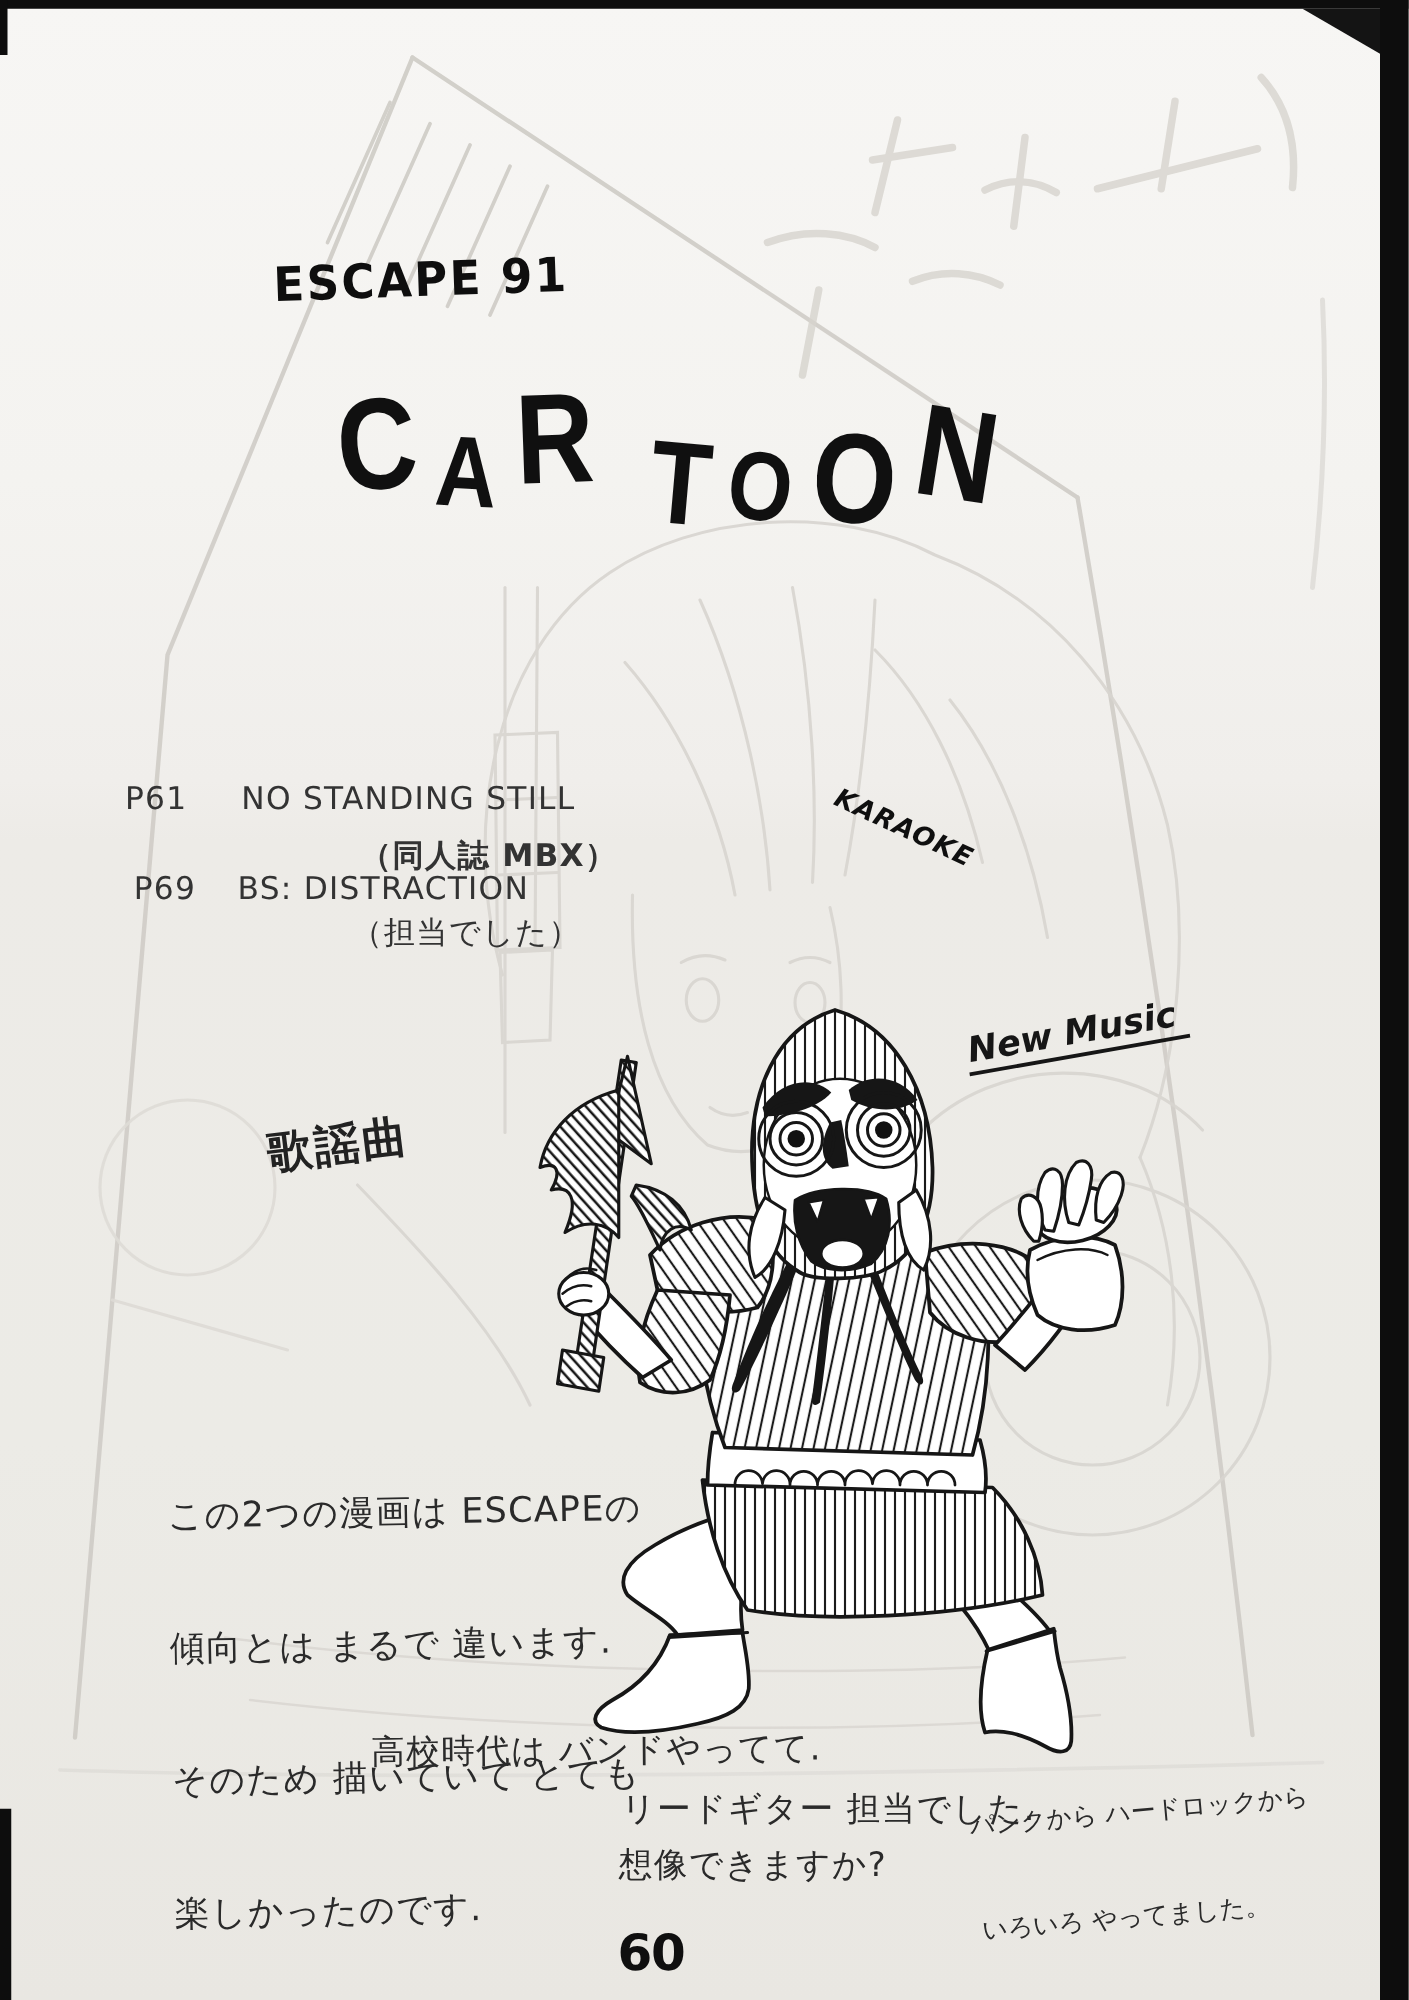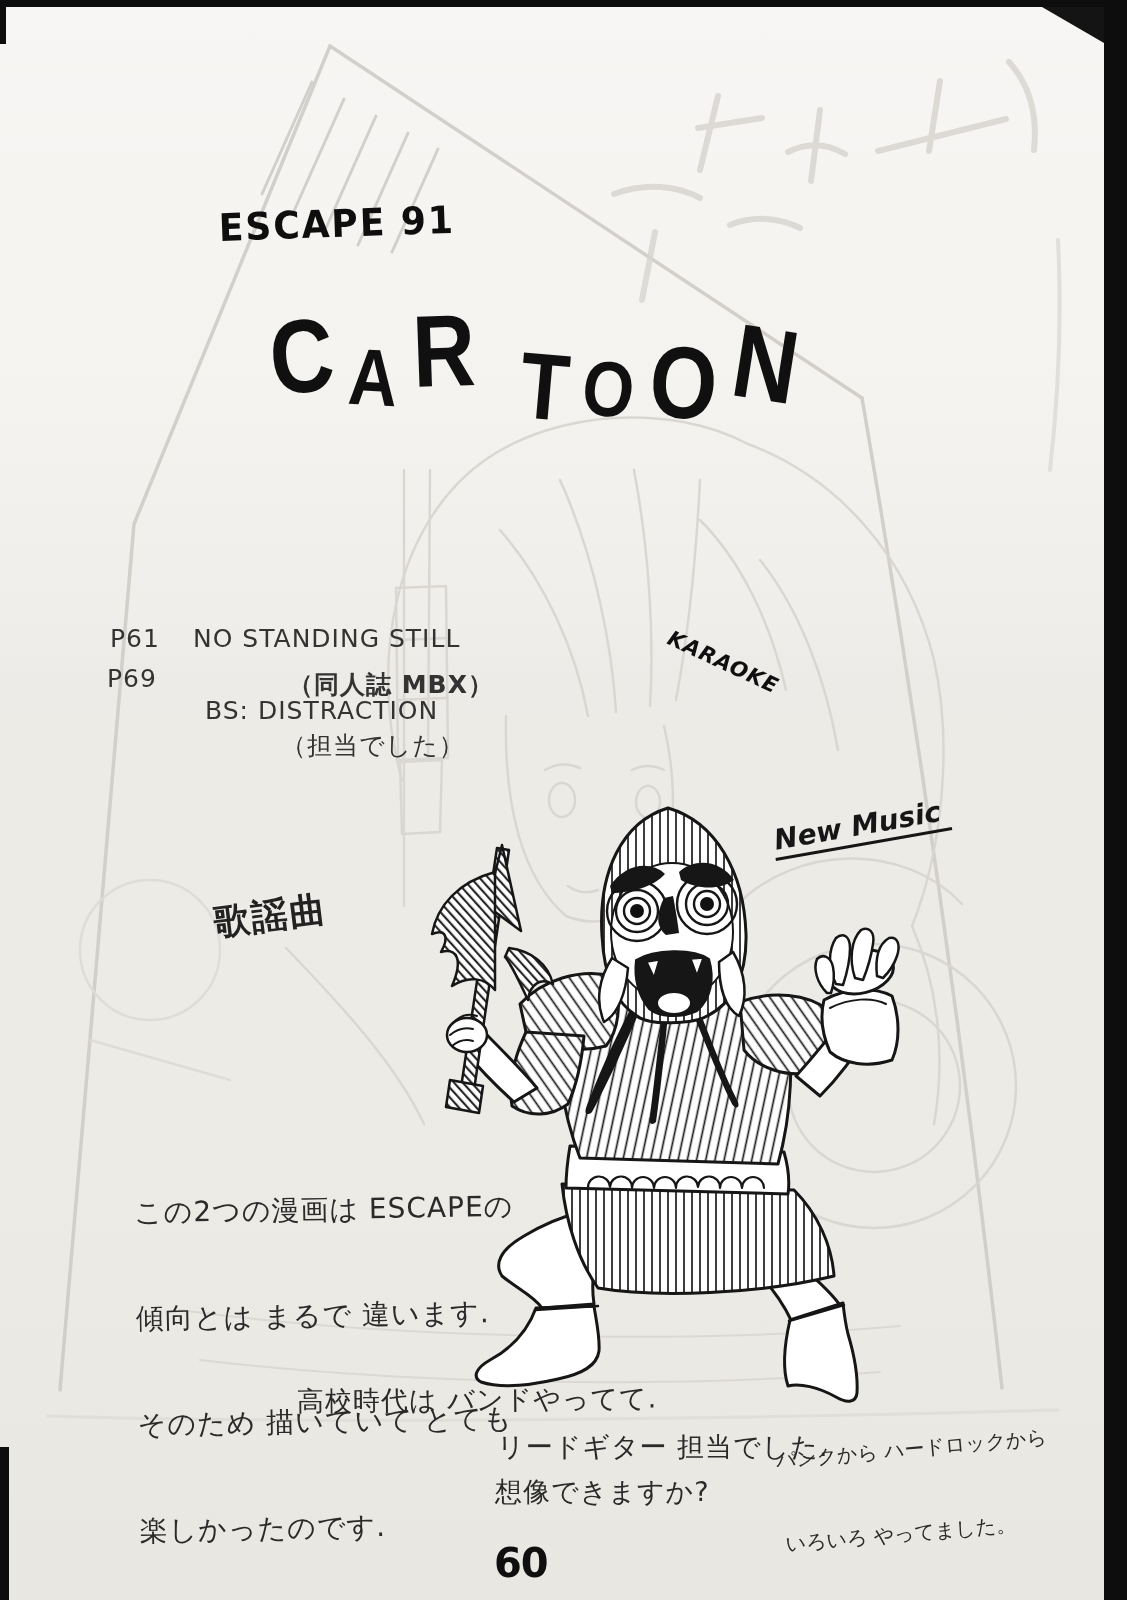--- a/index.html
+++ b/index.html
@@ -26,25 +26,25 @@
   #main-title span{display:inline-block;line-height:1;}
   #main-title .t1{font-size:104px;transform:translateY(4px) rotate(-5deg) scaleX(.85);}
   #main-title .t2{font-size:80px;transform:translateY(38px) rotate(3deg) scaleX(.85);}
   #main-title .t3{font-size:102px;transform:translateY(0px) rotate(-2deg) scaleX(.85);margin-right:30px;}
   #main-title .t4{font-size:94px;transform:translateY(40px) rotate(5deg) scaleX(.85);}
   #main-title .t5{font-size:78px;transform:translateY(50px) rotate(7deg) scaleX(.85);}
   #main-title .t6{font-size:102px;transform:translateY(32px) rotate(4deg) scaleX(.85);}
   #main-title .t7{font-size:104px;transform:translateY(12px) rotate(9deg) scaleX(.85);}
   
   .toc-text{font-size:25px;color:#333;letter-spacing:1px;}
-  #toc-p1{left:110px;top:624px;}
+  #toc-p1{left:100px;top:624px;}
   #toc-t1{left:193px;top:624px;text-align:center;}
   #toc-n1{left:288px;top:668px;font-weight:bold;}
-  #toc-p2{left:107px;top:664px;}
-  #toc-t2{left:190px;top:696px;margin-left:15px;}
+  #toc-p2{left:107px;top:696px;}
+  #toc-t2{left:190px;top:696px;}
   #toc-n2{left:281px;top:729px;}
   
   #label-karaoke{left:674px;top:626px;font-size:21px;font-weight:900;font-style:italic;
     transform:rotate(25deg);transform-origin:left top;color:#0f0f0f;letter-spacing:1px;}
   #label-newmusic{left:776px;top:824px;font-size:28px;font-weight:700;font-style:italic;
     transform:rotate(-10deg);transform-origin:left bottom;color:#161616;
     border-bottom:3px solid #161616;padding:0 8px 1px 2px;}
   #label-kayokyoku{left:211px;top:899px;font-size:36px;font-weight:800;color:#222;
     transform:rotate(-7deg);transform-origin:left top;letter-spacing:2px;}
   

